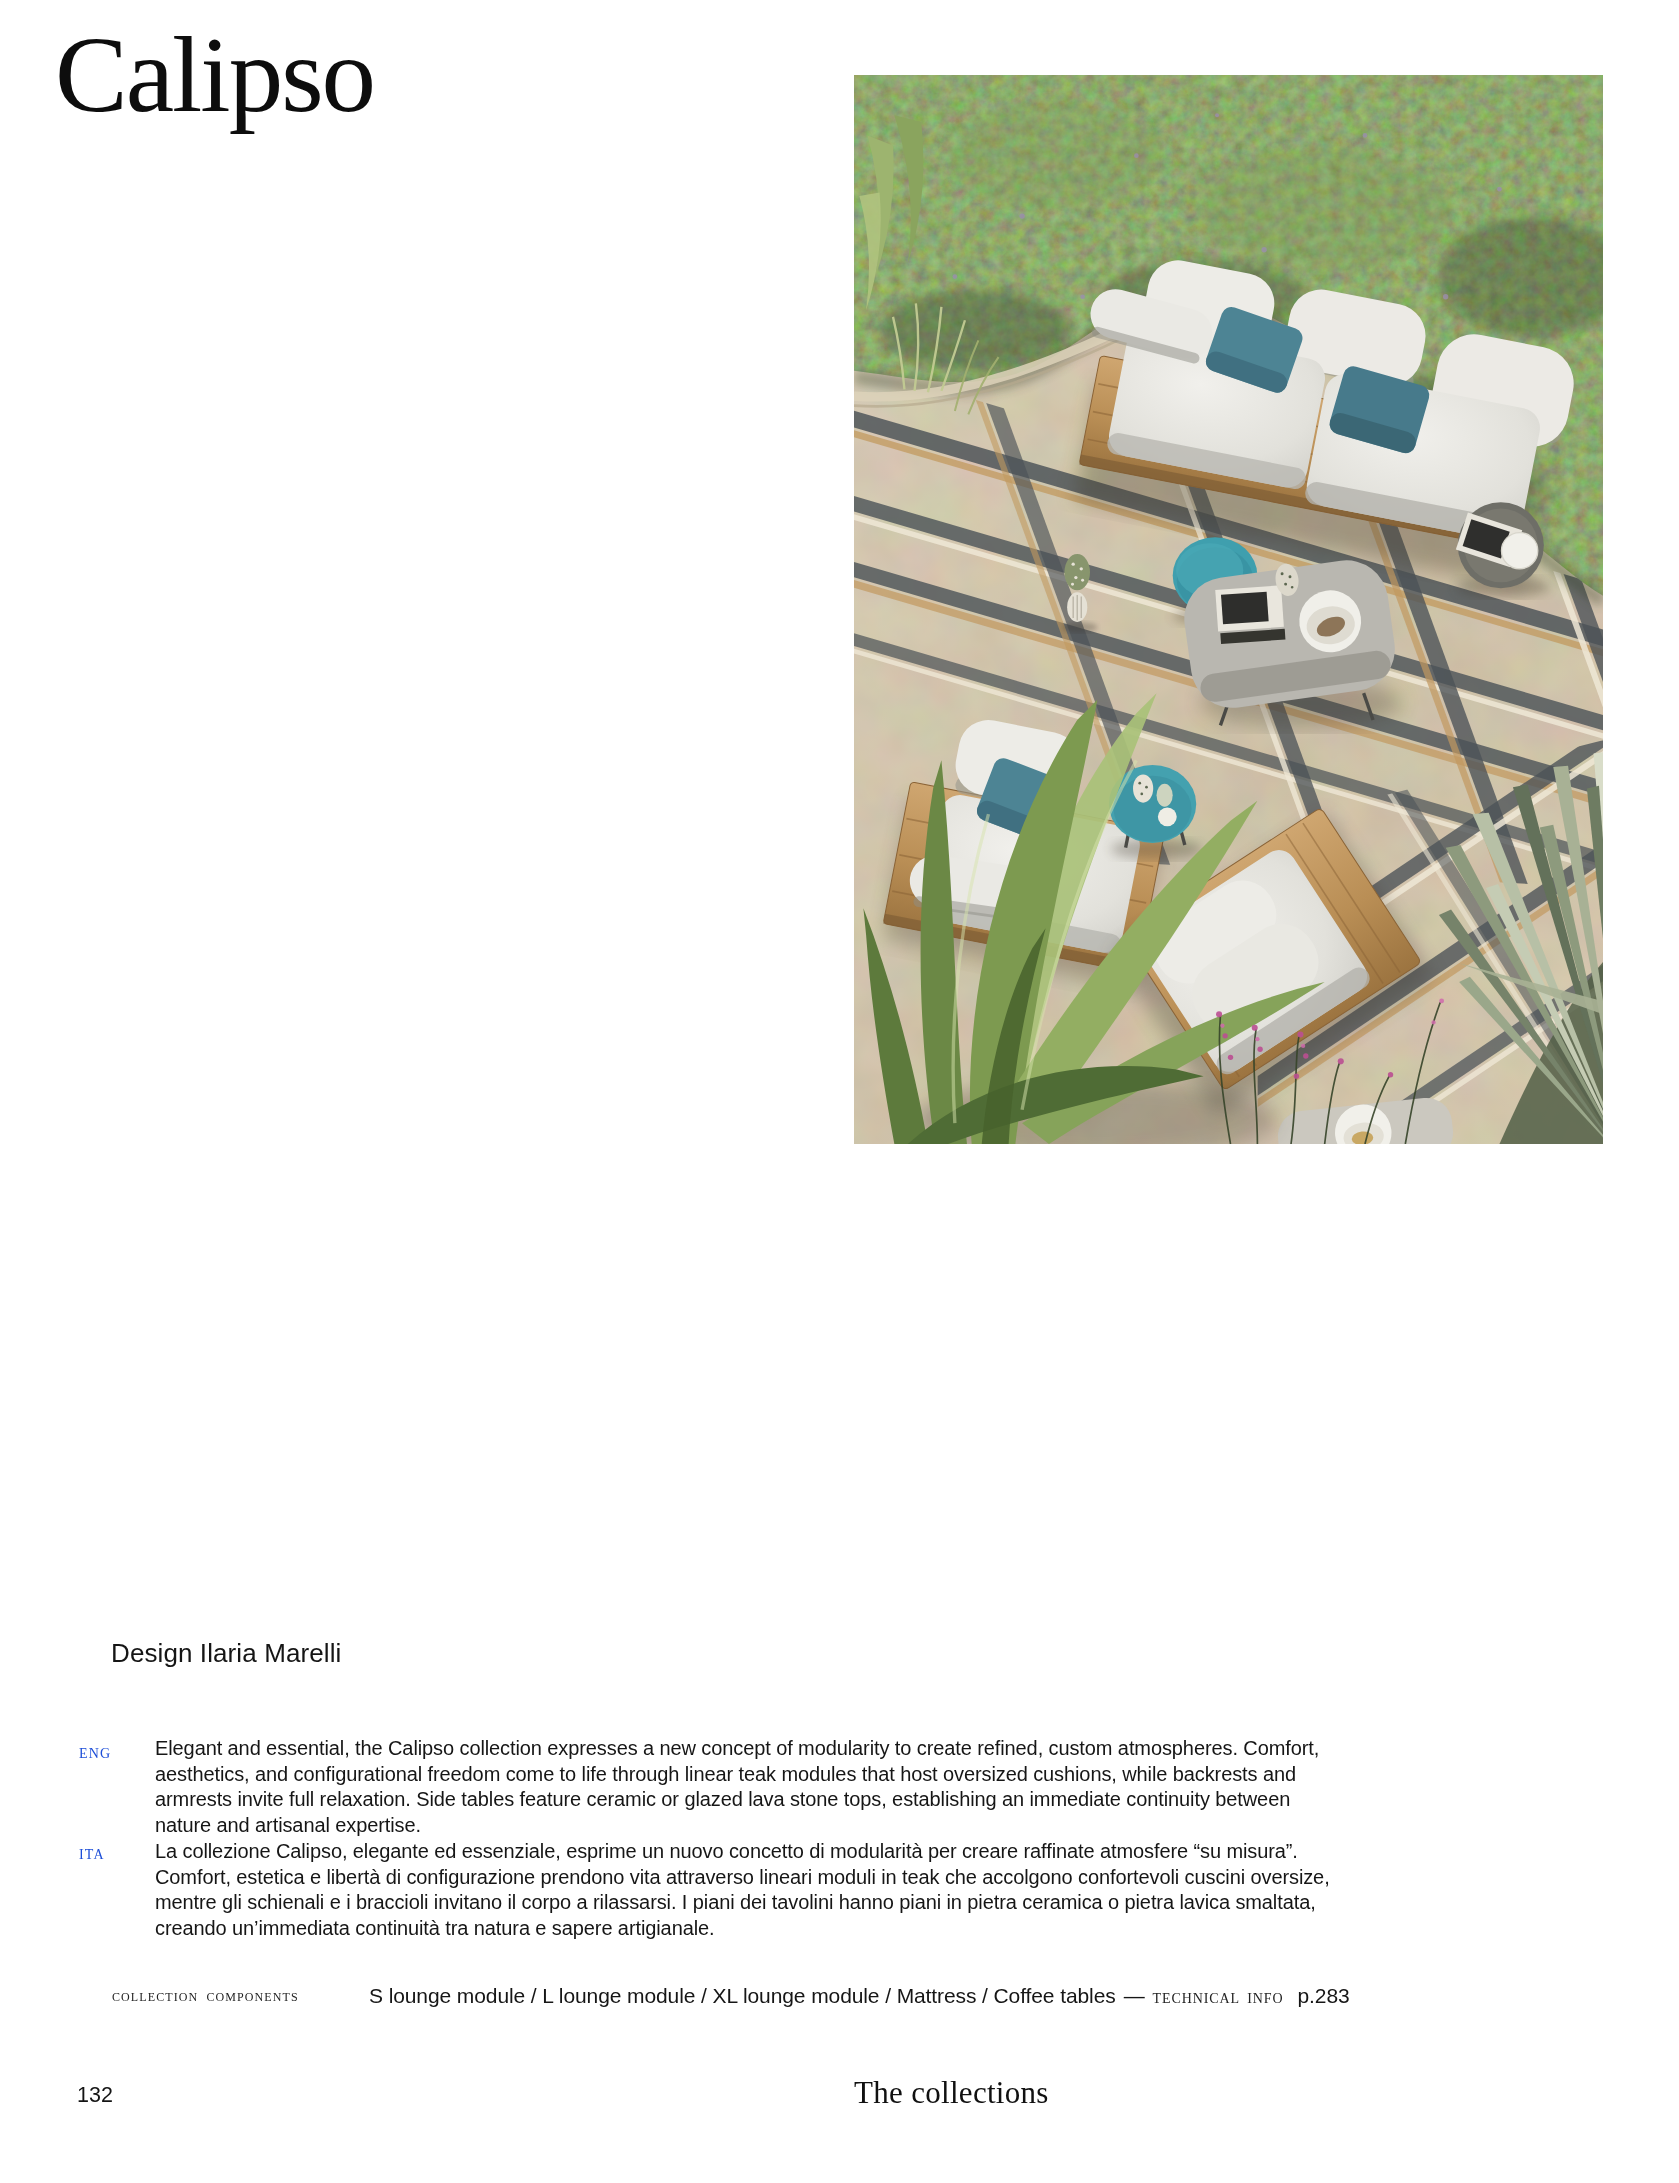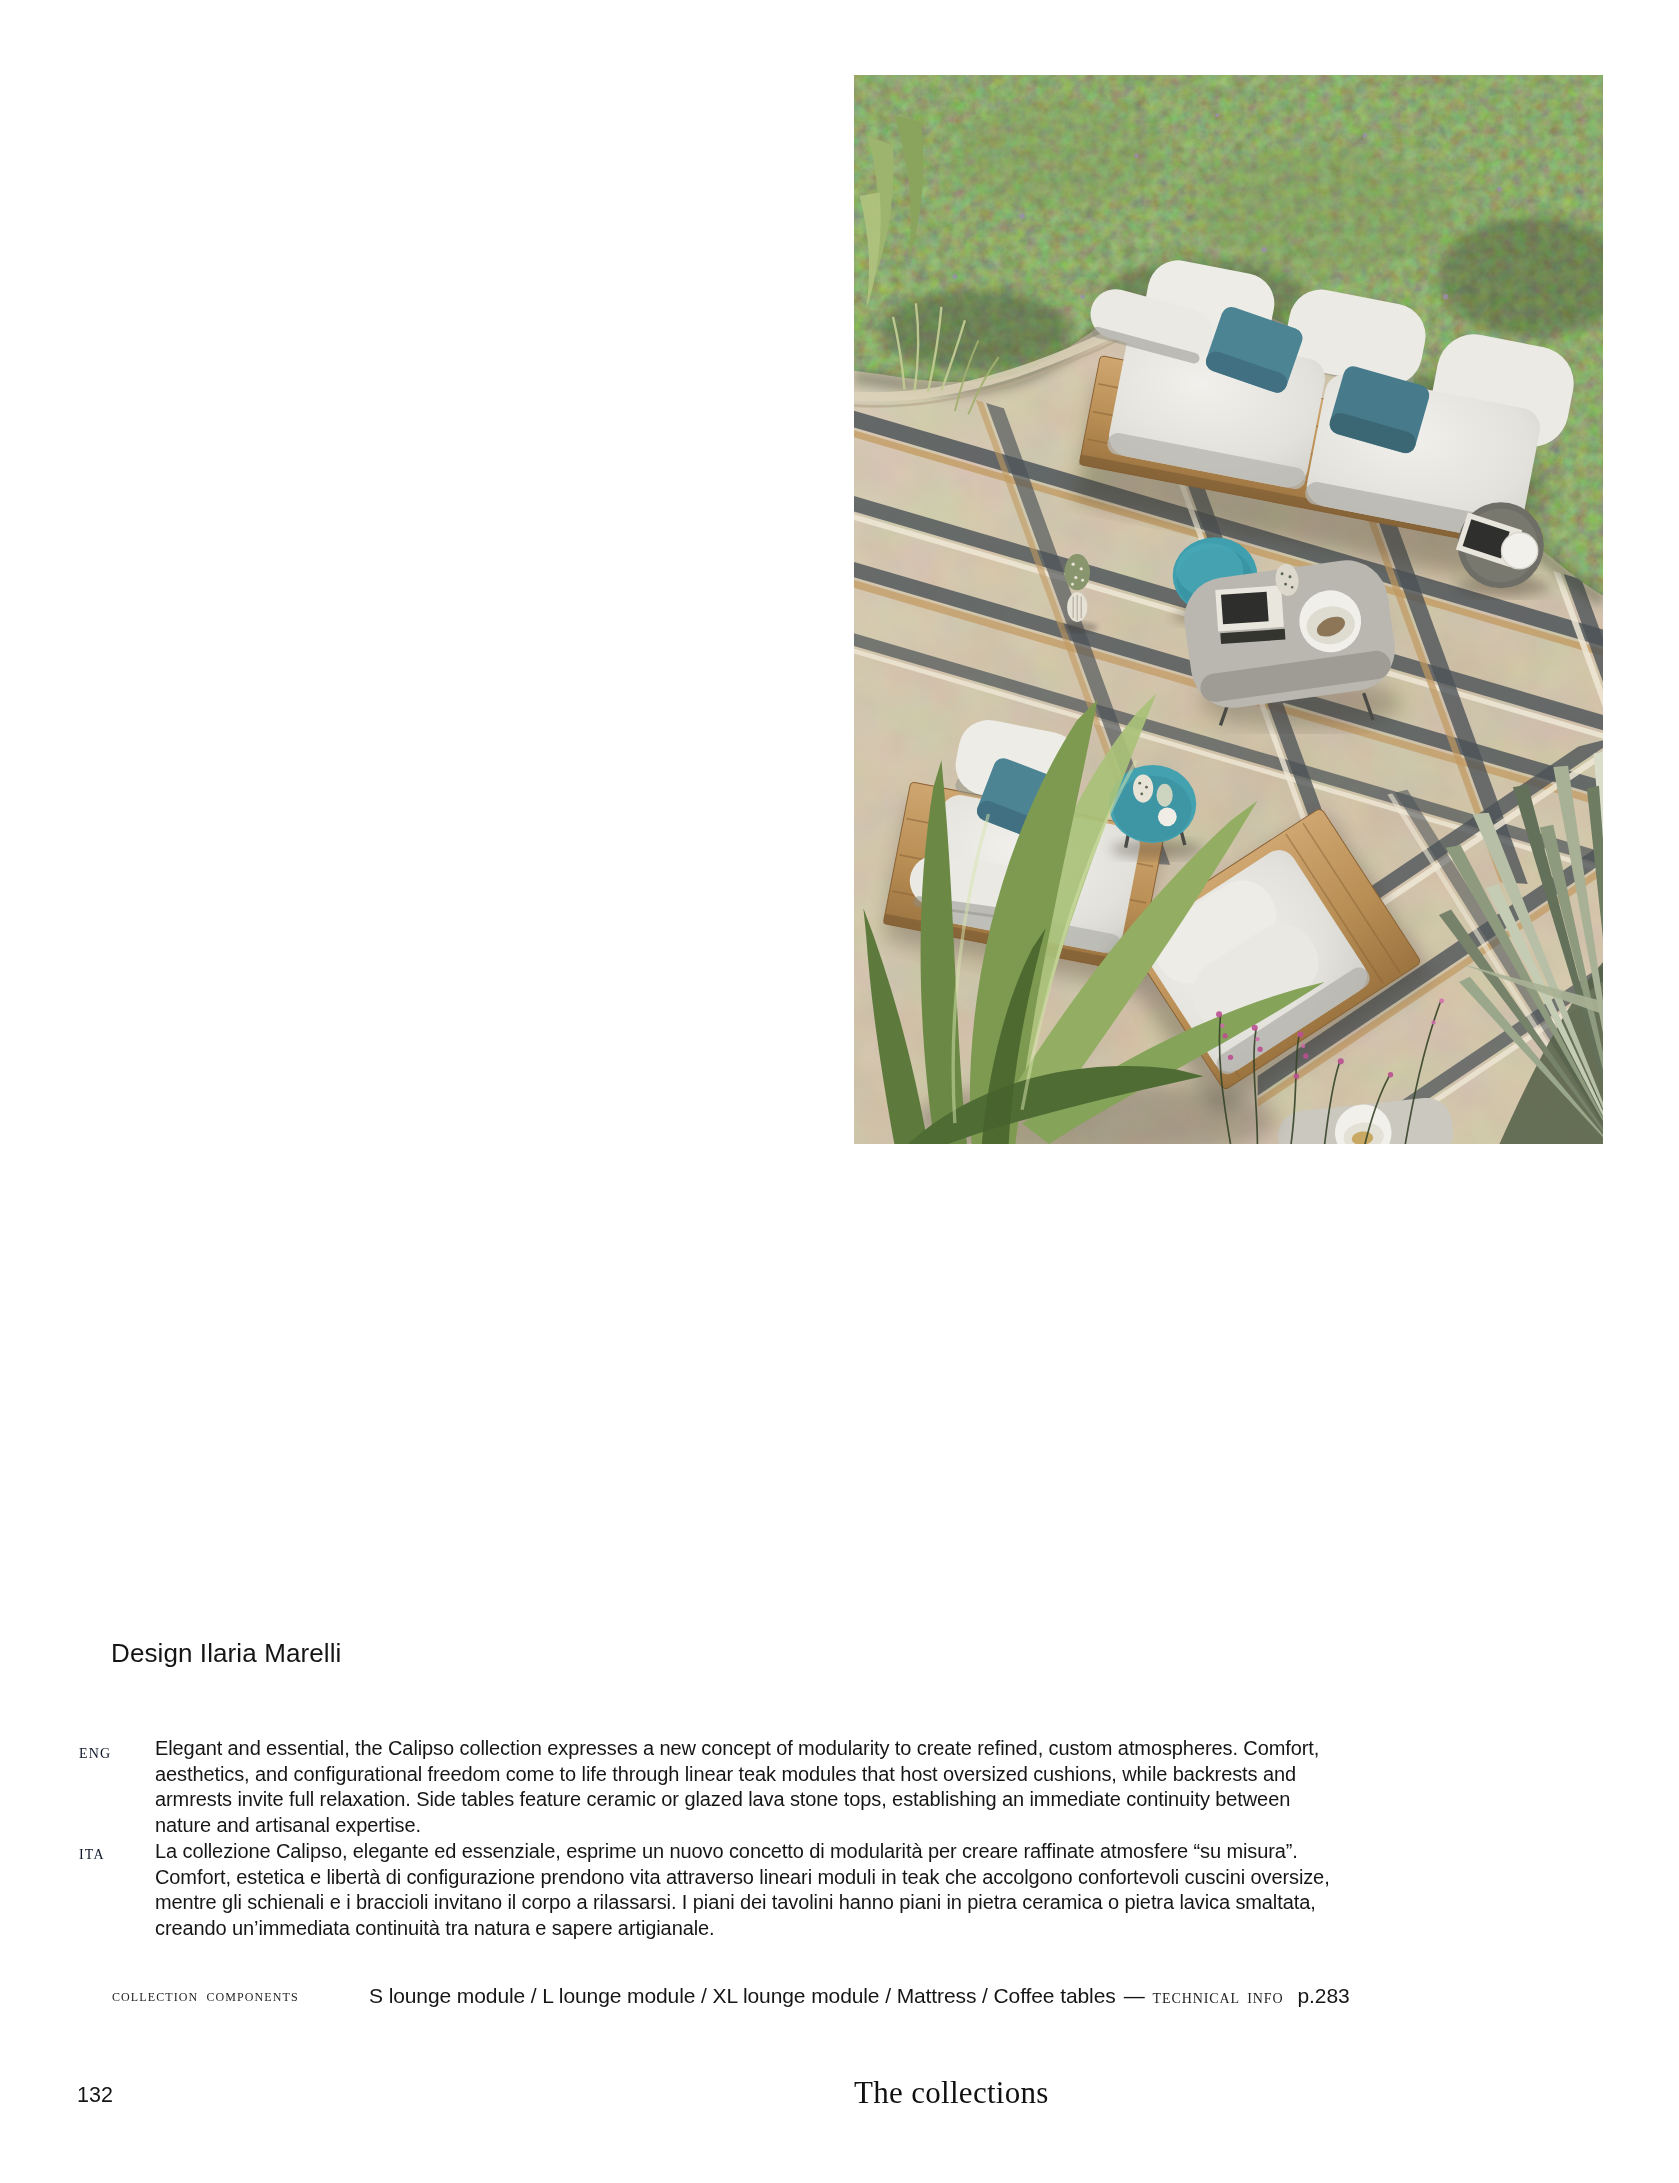--- a/index.html
+++ b/index.html
@@ -10,21 +10,21 @@
   .title{
     position:absolute;left:55px;top:15px;
     font-family:"Liberation Serif","DejaVu Serif",serif;
     font-size:109px;line-height:1.1;font-weight:500;letter-spacing:-2px;color:#0d0d0d;
   }
   .photo-wrap{position:absolute;left:854px;top:75px;width:749px;height:1069px;}
   .photo-wrap svg{display:block;width:100%;height:100%;}
   .designer{position:absolute;left:111px;top:1638px;font-size:26px;color:#151515;letter-spacing:0.1px;}
   .lang-label{
     position:absolute;font-family:"Liberation Serif","DejaVu Serif",serif;
-    font-size:14px;letter-spacing:1.2px;color:#0f172a;
+    font-size:14px;letter-spacing:1.2px;color:#1d4ed8;
   }
   .eng-label{left:79px;top:1746px;}
   .ita-label{left:79px;top:1847px;}
   .lang-text{
     position:absolute;left:155px;width:1485px;
     font-size:20px;line-height:25.5px;letter-spacing:-0.1px;color:#161616;white-space:pre-line;
   }
   .eng-text{top:1736px;}
   .ita-text{top:1839px;}
   .components-label{
@@ -46,20 +46,21 @@
     position:absolute;left:854px;top:2075px;
     font-family:"Liberation Serif","DejaVu Serif",serif;
     font-size:31px;letter-spacing:0.3px;color:#101010;
   }
 </style>
 </head>
 <body>
 
 <div class="page">
 
+  <div class="title">Calipso</div>
 
   <div class="photo-wrap">
     <svg viewBox="0 0 1114 1591" preserveAspectRatio="none" role="img">
       <defs>
         <linearGradient id="gStone" x1="0" y1="0" x2="1" y2="1">
           <stop offset="0" stop-color="#cfc3ab"></stop>
             <stop offset="0.6" stop-color="#bdae92"></stop>
             <stop offset="1" stop-color="#c8b99e"></stop>
         </linearGradient>
         <linearGradient id="gTeak" x1="0" y1="0" x2="0" y2="1">

